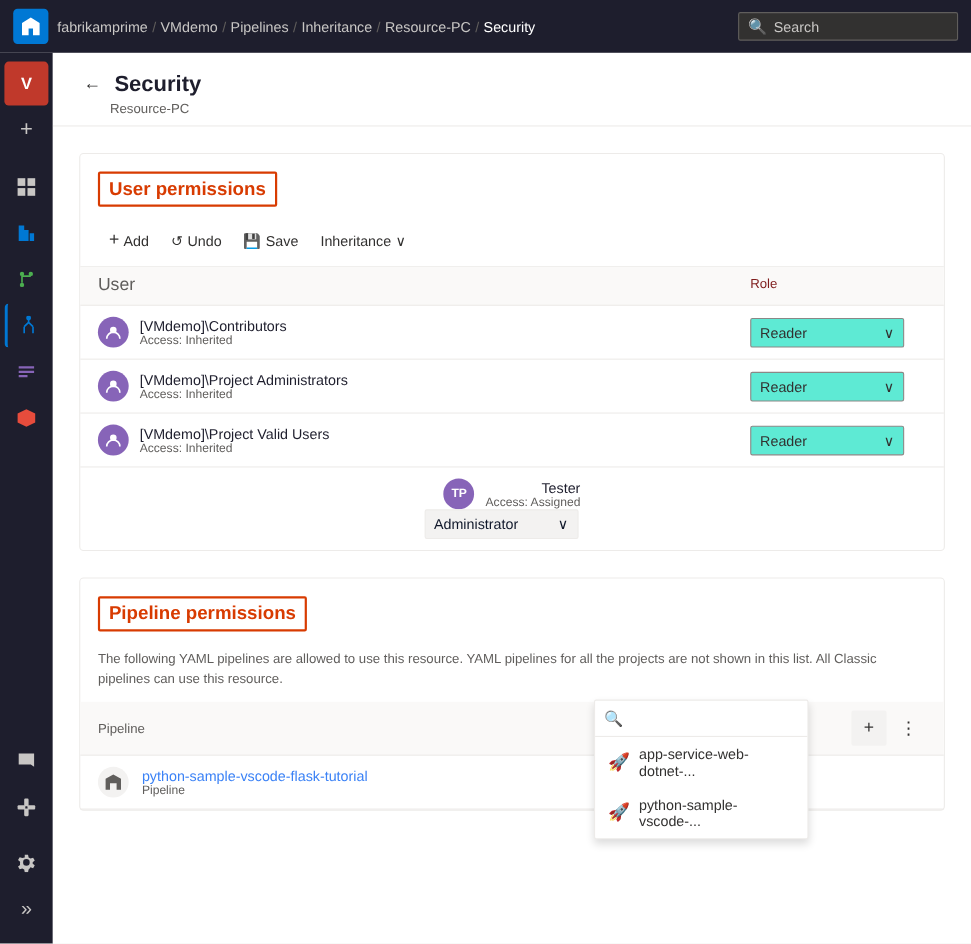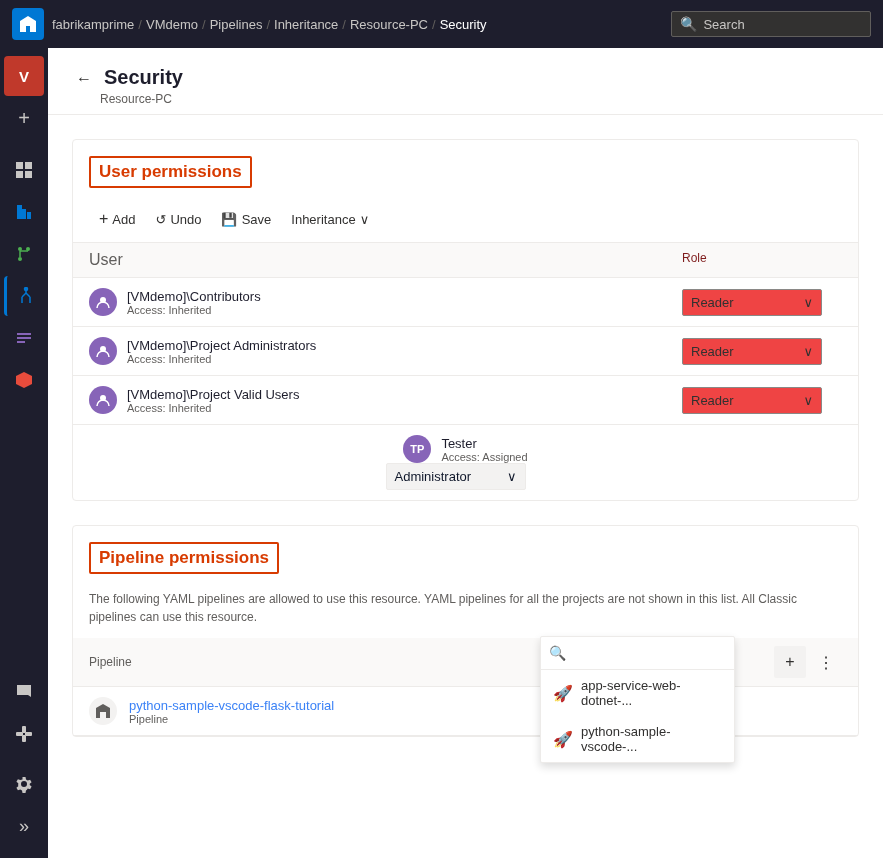--- a/index.html
+++ b/index.html
@@ -156,35 +156,35 @@
       border-bottom: 1px solid #edebe9;
     }
     .table-row:last-child { border-bottom: none; flex-direction: column; }
     .user-cell { flex: 1; display: flex; align-items: center; gap: 10px; }
     .user-avatar {
       width: 28px; height: 28px; border-radius: 50%;
       display: flex; align-items: center; justify-content: center;
       font-size: 14px; font-weight: 600; flex-shrink: 0;
     }
     .user-info { display: flex; flex-direction: column; }
-    .user-name { font-size: 13px; color: #1e1e2d; }
+    .user-name { font-size: 13px; color: #1e1e2d; text-align: right; }
     .user-access { font-size: 11px; color: #605e5c; }
     .role-cell { width: 160px; }
 
     
     .role-dropdown {
       width: 140px;
       display: flex; align-items: center; justify-content: space-between;
       border: 1px solid #8a8886;
       border-radius: 2px;
       padding: 5px 8px;
       cursor: pointer;
       font-size: 13px;
       color: #323130;
-      background: #ef4444;
+      background: #5eead4;
     }
     .role-dropdown.disabled {
       background: #f3f2f1;
       color: #0f172a;
       border-color: #edebe9;
       cursor: default;
     }
 
     
     .pipeline-desc {

